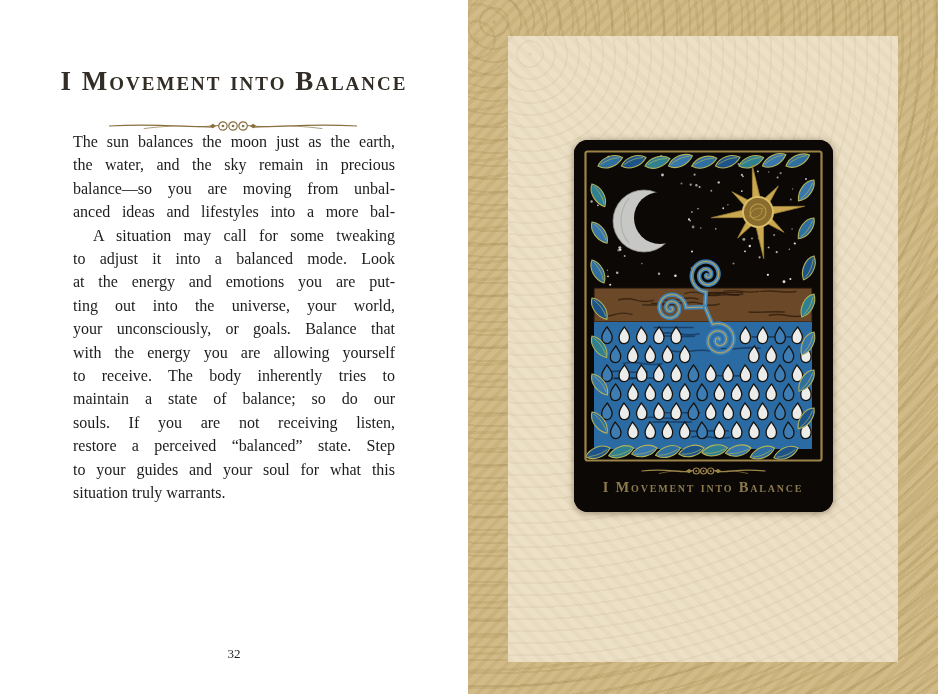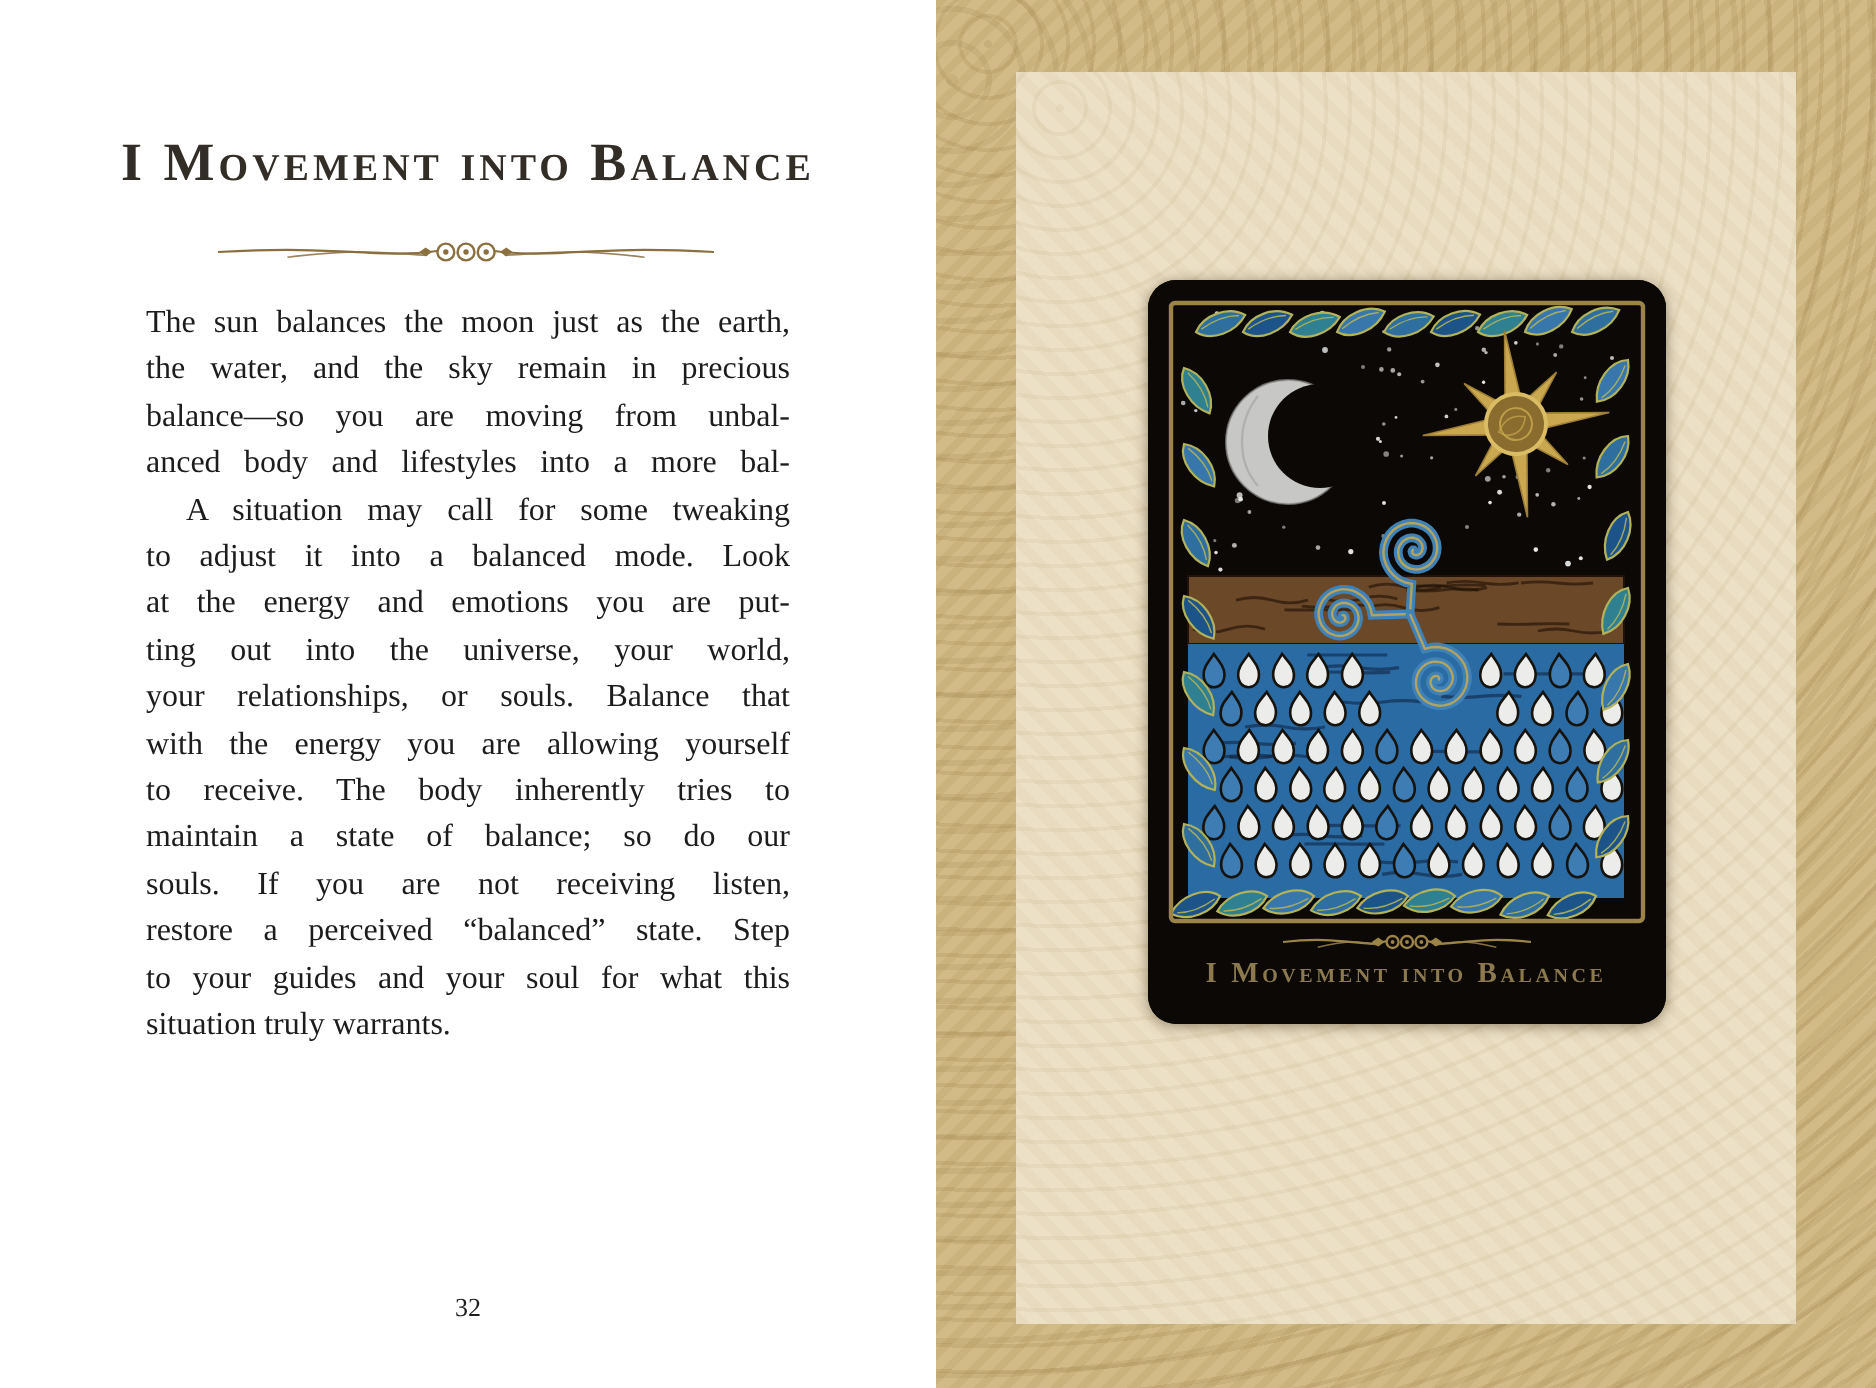--- a/index.html
+++ b/index.html
@@ -5,21 +5,21 @@
   html,body{margin:0;padding:0;}
   body{width:938px;height:694px;overflow:hidden;font-family:"Liberation Serif",serif;background:#fff;}
   .spread{display:flex;width:826px;height:694px;}
 
   
   .page-left{position:relative;width:468px;height:694px;background:#ffffff;flex:0 0 468px;}
   .chapter-heading{position:absolute;top:66px;left:36px;width:396px;margin:0;text-align:center;
     font-family:"Liberation Serif",serif;font-size:27px;font-weight:600;font-variant:small-caps;
     letter-spacing:2px;color:#322d27;}
   .divider-left{position:absolute;top:115px;left:103px;width:260px;height:22px;}
-  .body-text{position:absolute;top:150px;left:73px;width:322px;font-size:16px;line-height:23.4px;color:#1c1c1c;}
+  .body-text{position:absolute;top:130px;left:73px;width:322px;font-size:16px;line-height:23.4px;color:#1c1c1c;}
   .line{text-align:justify;text-align-last:justify;}
   .line.last{text-align-last:left;}
   .para.indent-first .line:first-child{text-indent:20px;}
   .page-number{position:absolute;top:646px;left:73px;width:322px;text-align:center;font-size:13px;color:#1e1e1e;}
 
   
   .page-right{position:relative;width:470px;height:694px;flex:0 0 470px;
     background:
       repeating-radial-gradient(circle at 26px 22px, rgba(146,115,58,.17) 0 2px, rgba(146,115,58,0) 2px 13px),
       repeating-radial-gradient(circle at 8px 40px, rgba(120,92,40,.10) 0 3px, rgba(120,92,40,0) 3px 17px),
@@ -56,28 +56,28 @@
         <circle cx="140.08" cy="11" r="4.2" stroke="#8a6f3f" stroke-width="1.2" fill="none"></circle>
         <circle cx="140.08" cy="11" r="1.344" fill="#8a6f3f"></circle>
         <path d="M109.84,8.8 L106.64,11 L109.84,13.2 L113.04,11 Z" fill="#8a6f3f"></path>
         <path d="M150.16,8.8 L153.35999999999999,11 L150.16,13.2 L146.96,11 Z" fill="#8a6f3f"></path>
       </svg>
     <div class="body-text">
       <div class="para">
           <div class="line">The sun balances the moon just as the earth,</div>
           <div class="line">the water, and the sky remain in precious</div>
           <div class="line">balance—so you are moving from unbal-</div>
-          <div class="line">anced body and lifestyles into a more bal-</div>
+          <div class="line">anced ideas and lifestyles into a more bal-</div>
         </div>
       <div class="para indent-first">
           <div class="line">A situation may call for some tweaking</div>
           <div class="line">to adjust it into a balanced mode. Look</div>
           <div class="line">at the energy and emotions you are put-</div>
           <div class="line">ting out into the universe, your world,</div>
-          <div class="line">your relationships, or souls. Balance that</div>
+          <div class="line">your unconsciously, or goals. Balance that</div>
           <div class="line">with the energy you are allowing yourself</div>
           <div class="line">to receive. The body inherently tries to</div>
           <div class="line">maintain a state of balance; so do our</div>
           <div class="line">souls. If you are not receiving listen,</div>
           <div class="line">restore a perceived “balanced” state. Step</div>
           <div class="line">to your guides and your soul for what this</div>
           <div class="line last">situation truly warrants.</div>
         </div>
     </div>
     <div class="page-number">32</div>

